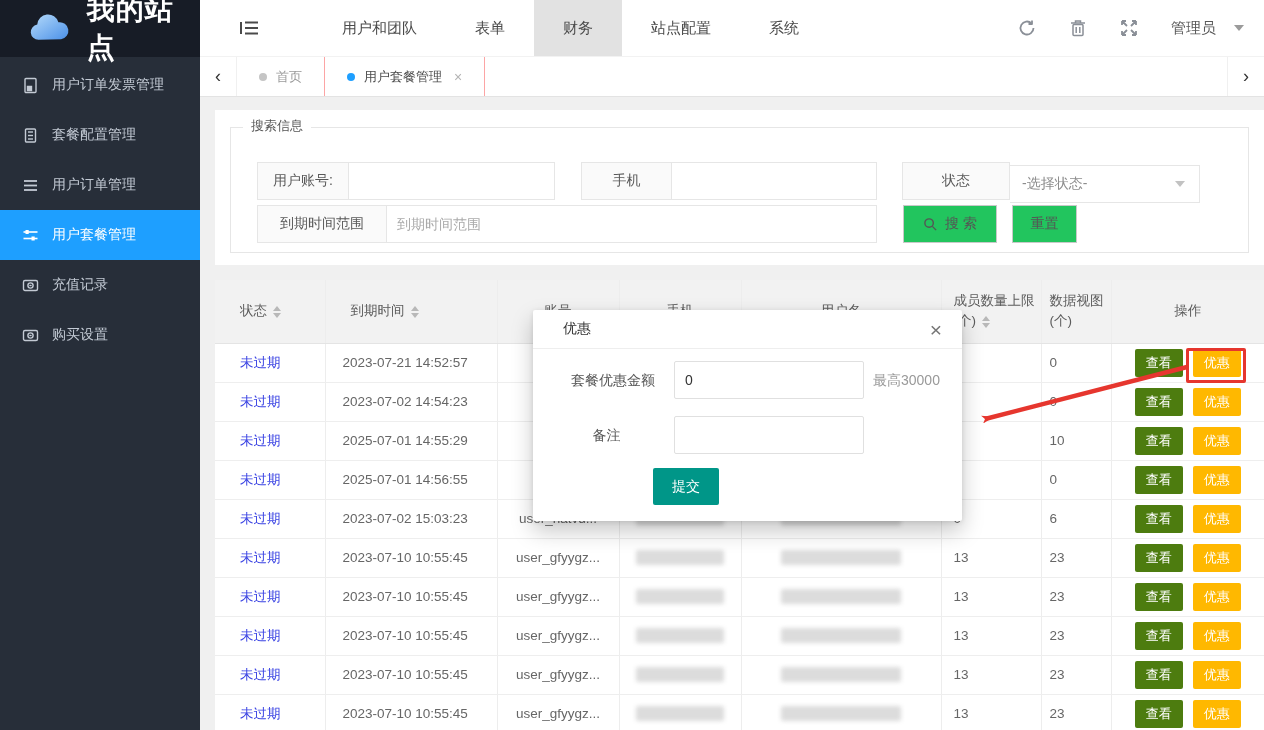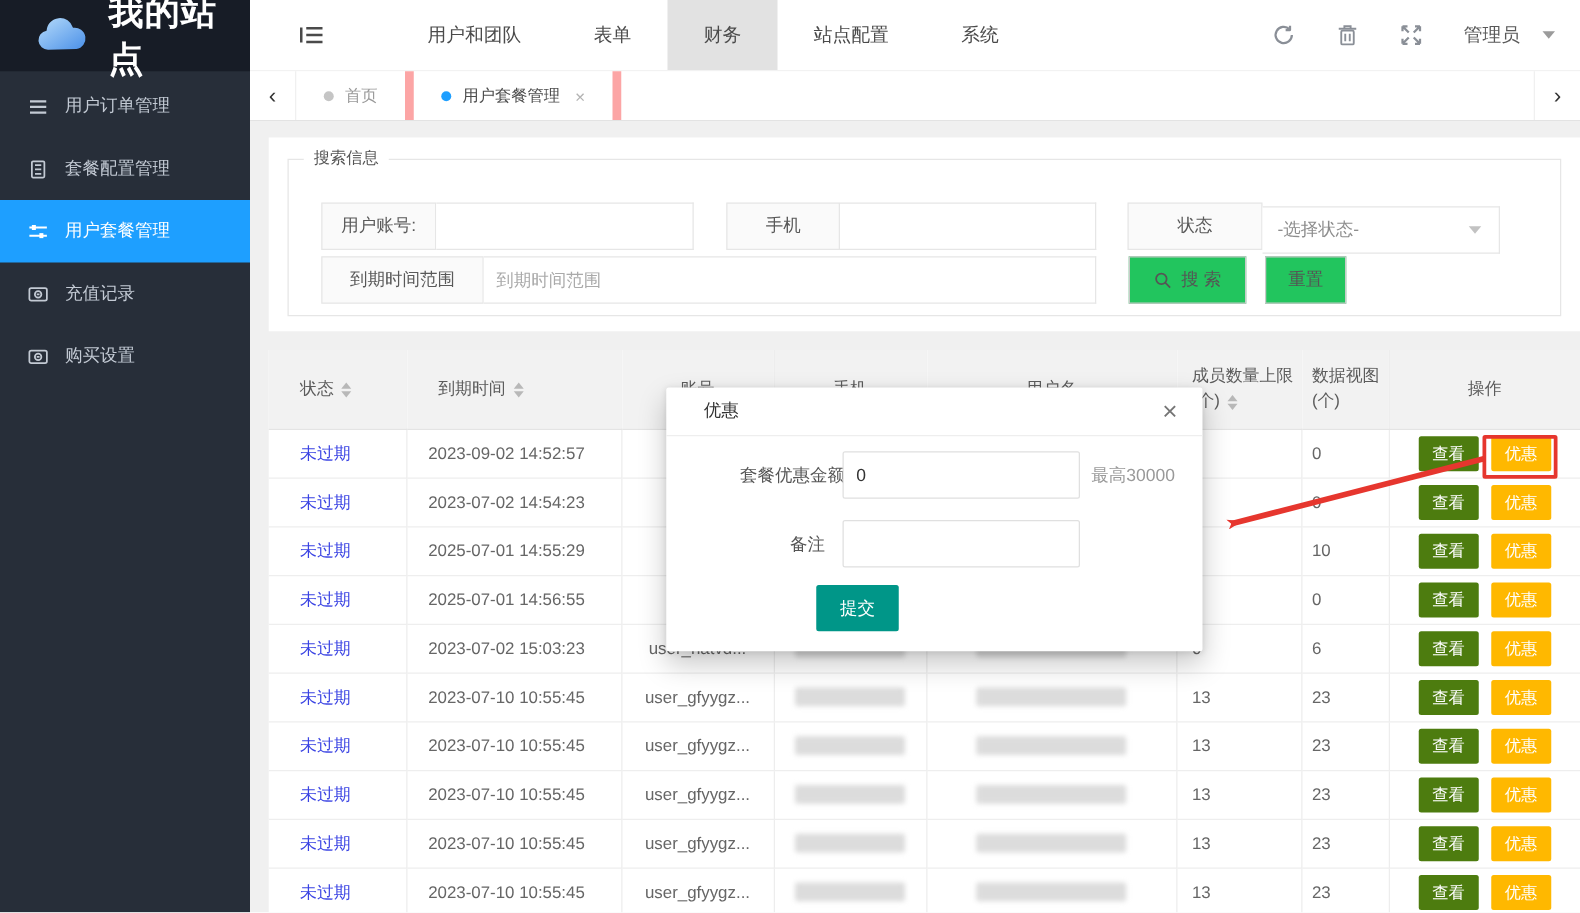--- a/index.html
+++ b/index.html
@@ -28,21 +28,21 @@
   .nav-right .tn-icon { width:18px; height:18px; display:inline-flex; cursor:pointer; }
   .nav-right svg { width:18px; height:18px; stroke:#8a8f97; }
   .admin { display:flex; align-items:center; gap:18px; color:#595959; font-size:15px; cursor:pointer; }
   .caret-down { width:0; height:0; border-left:5px solid transparent; border-right:5px solid transparent; border-top:6px solid #9b9b9b; }
 
   
   .tabbar { position:absolute; left:200px; top:57px; width:1064px; height:40px; background:#fff; border-bottom:1px solid #e3e3e3; display:flex; align-items:stretch; }
   .tab-arrow { width:37px; display:flex; align-items:center; justify-content:center; color:#333; font-size:18px; cursor:pointer; }
   .tab-arrow.left { border-right:1px solid #f0f0f0; }
   .tab-arrow.right { margin-left:auto; border-left:1px solid #f0f0f0; }
-  .tab { display:flex; align-items:center; padding:0 22px; border-right:7px solid #fca5a5; font-size:13px; color:#9a9a9a; cursor:pointer; }
+  .tab { display:flex; align-items:center; padding:0 22px; border-right:1px solid #fca5a5; font-size:13px; color:#9a9a9a; cursor:pointer; }
   .tab .dot { width:8px; height:8px; border-radius:50%; background:#c5c5c5; margin-right:9px; }
   .tab.active { color:#4d4d4d; }
   .tab.active .dot { background:#1E9FFF; }
   .tab .tab-close { margin-left:12px; color:#b3b3b3; font-size:14px; }
 
   
   .search-card { position:absolute; left:215px; top:110px; width:1049px; height:155px; background:#fff; z-index:2; }
   .search-fieldset { position:absolute; left:15px; right:15px; top:17px; bottom:12px; border:1px solid #e6e6e6; }
   .search-legend { position:absolute; left:28px; top:7px; background:#fff; padding:0 8px; font-size:13px; color:#555; }
   .addon { position:absolute; height:38px; background:#fafafa; border:1px solid #e6e6e6; display:flex; align-items:center; justify-content:center; color:#595959; font-size:14px; }
@@ -101,38 +101,47 @@
               <stop offset="1" stop-color="#4a90e8"></stop>
         </linearGradient>
           </defs>
         <path d="M14 30 a8.5 8.5 0 0 1 -1.5-16.9 A12 12 0 0 1 36 10.5 a9.5 9.5 0 0 1 3 18.9 z" fill="url(#cg)"></path>
       </svg>
       <span class="logo-text">我的站点</span>
     </div>
     <div class="menu">
         <div class="menu-item">
           <span class="mi-icon">
-            <svg viewBox="0 0 17 17" fill="none" stroke-width="1.8">
-              <line x1="2" y1="4" x2="15" y2="4"></line>
-              <line x1="2" y1="8.5" x2="15" y2="8.5"></line>
-              <line x1="2" y1="13" x2="15" y2="13"></line>
-            </svg>
-          </span>
-          <span>用户订单管理</span>
+            <svg viewBox="0 0 17 17" fill="none" stroke-width="1.4">
+              <rect x="3" y="1.5" width="11" height="14" rx="1"></rect>
+              <path d="M5.5 9.5 h4 v4 h-4 z M6.3 10.3 l2.4 2.4 M8.7 10.3 l-2.4 2.4"></path>
+            </svg>
+          </span>
+          <span>用户订单发票管理</span>
         </div>
         <div class="menu-item">
           <span class="mi-icon">
             <svg viewBox="0 0 17 17" fill="none" stroke-width="1.4">
               <rect x="3.5" y="2" width="10" height="13" rx="1"></rect>
               <line x1="6" y1="5" x2="11" y2="5"></line>
               <line x1="6" y1="8.5" x2="11" y2="8.5"></line>
               <line x1="6" y1="12" x2="11" y2="12"></line>
             </svg>
           </span>
           <span>套餐配置管理</span>
+        </div>
+        <div class="menu-item">
+          <span class="mi-icon">
+            <svg viewBox="0 0 17 17" fill="none" stroke-width="1.8">
+              <line x1="2" y1="4" x2="15" y2="4"></line>
+              <line x1="2" y1="8.5" x2="15" y2="8.5"></line>
+              <line x1="2" y1="13" x2="15" y2="13"></line>
+            </svg>
+          </span>
+          <span>用户订单管理</span>
         </div>
         <div class="menu-item active">
           <span class="mi-icon">
             <svg viewBox="0 0 17 17" fill="none" stroke-width="1.6">
               <line x1="1.5" y1="5" x2="15.5" y2="5"></line>
               <rect x="3.5" y="3" width="3.2" height="4" fill="currentColor" stroke="none"></rect>
               <line x1="1.5" y1="11.5" x2="15.5" y2="11.5"></line>
               <rect x="9.5" y="9.5" width="3.2" height="4" fill="currentColor" stroke="none"></rect>
             </svg>
           </span>
@@ -284,21 +293,21 @@
                 <span class="tri-up"></span>
                 <span class="tri-dn"></span>
               </span></th>
             <th class="aln2"><span>数据视图(个)</span></th>
             <th class="ac"><span>操作</span></th>
           </tr>
         </thead>
       <tbody>
           <tr>
             <td class="al"><span class="status-link">未过期</span></td>
-            <td class="al2">2023-09-02 14:52:57</td>
+            <td class="al2">2023-07-21 14:52:57</td>
             <td class="ac">use</td>
             <td class="ac"><span class="blur-blob" style="width:88px"></span></td>
             <td class="ac"><span class="blur-blob" style="width:120px"></span></td>
             <td class="aln"></td>
             <td class="aln2">0</td>
             <td class="ac"><button class="btn-view">查看</button><button class="btn-discount">优惠</button></td>
           </tr>
           <tr>
             <td class="al"><span class="status-link">未过期</span></td>
             <td class="al2">2023-07-02 14:54:23</td>
@@ -391,24 +400,24 @@
           </tr>
         </tbody>
     </table>
   </div>
 
   <div class="modal">
     <div class="modal-head">
       <span class="modal-title">优惠</span>
       <span class="modal-close">×</span>
     </div>
-    <div class="m-label" style="left:36px; top:62px; width:107px;">套餐优惠金额</div>
+    <div class="m-label" style="left:15px; top:62px; width:107px;">套餐优惠金额</div>
     <input class="m-input" style="left: 141px; top: 51px;" value="0">
     <div class="m-hint" style="left:340px; top:62px;">最高30000</div>
-    <div class="m-label" style="left:20px; top:117px; width:107px;">备注</div>
+    <div class="m-label" style="left:20px; top:117px; width:107px;text-align:center;">备注</div>
     <input class="m-input" style="left: 141px; top: 106px;" value="">
     <button class="btn-submit">提交</button>
   </div>
 
   <div class="anno-box"></div>
   <svg class="anno-arrow" viewBox="0 0 250 90">
     <defs>
       <marker id="ah" markerWidth="12" markerHeight="10" refX="9" refY="4" orient="auto" markerUnits="userSpaceOnUse">
         <path d="M12,0 L0,4 L12,8 L9,4 Z" fill="#e6362e"></path>
       </marker>

